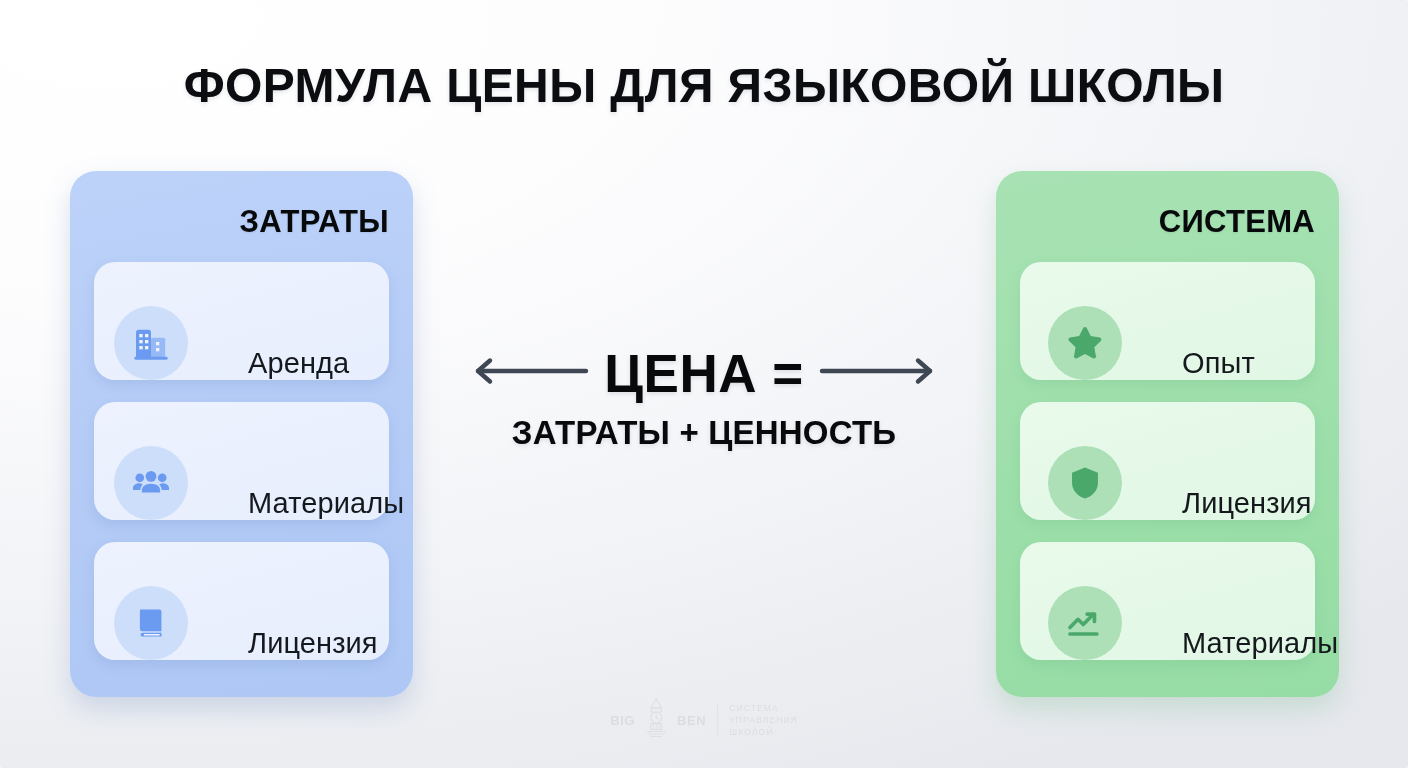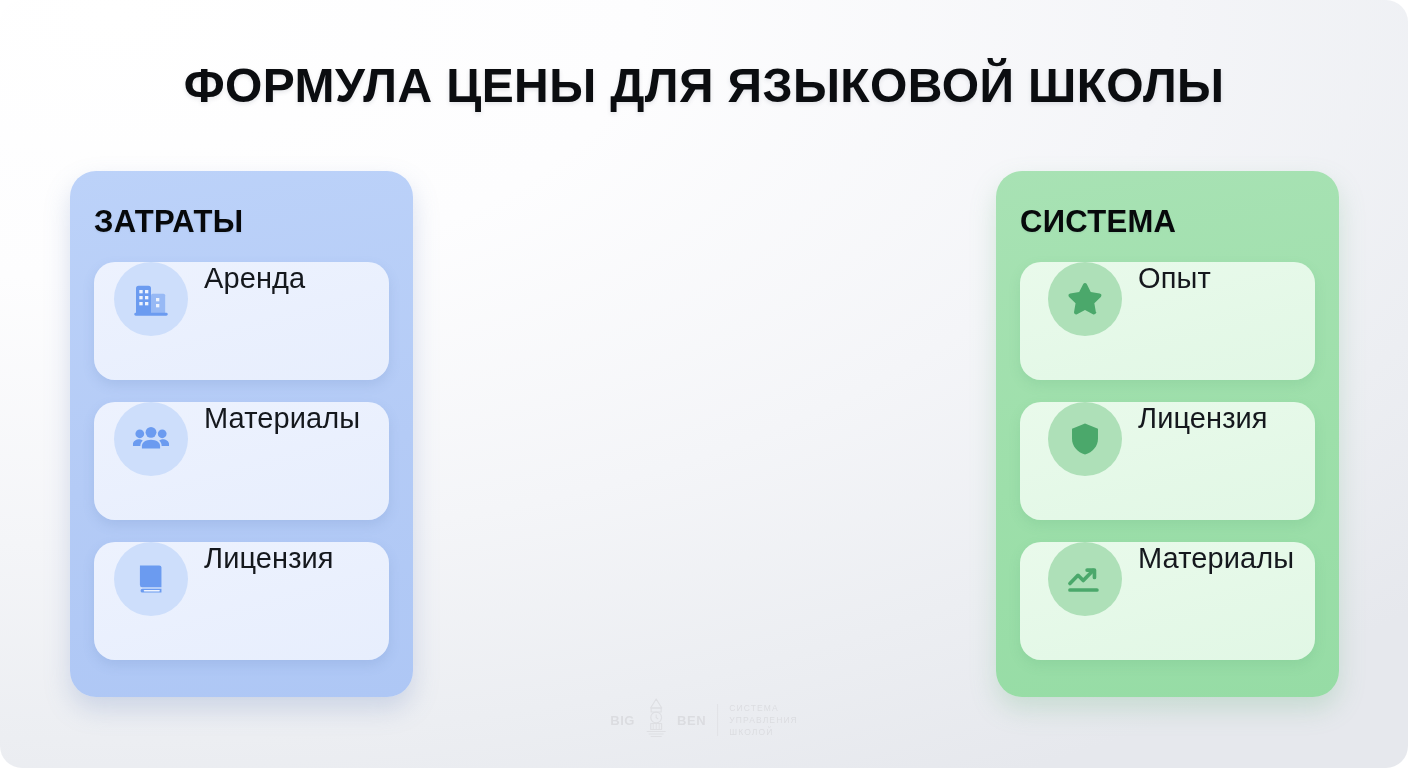--- a/index.html
+++ b/index.html
@@ -11,21 +11,21 @@
     height: 768px;
     overflow: hidden;
     font-family: "Liberation Sans", sans-serif;
     background: #ffffff;
   }
 
   .canvas {
     position: relative;
     width: 1408px;
     height: 768px;
-    border-radius: 22px;
+    border-radius: 2px;
     overflow: hidden;
     background:
       radial-gradient(125% 115% at 8% 2%, #ffffff 0%, #fdfdfe 30%, #f4f5f8 60%, #eceef2 82%, #e6e8ed 100%);
   }
 
   
   .title {
     position: absolute;
     top: 58px;
     left: 0;
@@ -54,39 +54,40 @@
     background: linear-gradient(170deg, #bcd2f9 0%, #b4cbf6 55%, #aec7f5 100%);
     box-shadow: 0 12px 26px rgba(110,135,190,0.26);
   }
   .panel-right {
     left: 996px;
     background: linear-gradient(170deg, #a8e2b4 0%, #9ddfaa 55%, #96dca5 100%);
     box-shadow: 0 12px 26px rgba(110,180,130,0.26);
   }
 
   .panel-title {
-    text-align: left;
+    text-align: right;
     font-size: 31px;
     font-weight: 800;
     color: #07090b;
     letter-spacing: 0.3px;
     margin: 19px 0 22px 0;
     text-shadow: 0 1px 2px rgba(60,80,110,0.12);
   }
 
   
   .item {
     position: relative;
     height: 118px;
     border-radius: 21px;
     display: flex;
-    align-items: flex-start;
+    align-items: flex-end;
     padding-left: 20px;
     margin-bottom: 22px;
     box-sizing: border-box;
+    gap: 44px;
   }
   .panel-left .item {
     background: linear-gradient(165deg, #edf2fe 0%, #e7eefd 100%);
     box-shadow: 0 5px 12px rgba(95,125,185,0.18);
   }
   .panel-right .item {
     background: linear-gradient(165deg, #e9faeb 0%, #e1f7e5 100%);
     box-shadow: 0 5px 12px rgba(95,170,120,0.18);
     padding-left: 28px;
   }
@@ -260,20 +261,42 @@
         <svg width="42" height="42" viewBox="0 0 24 24" fill="none" stroke="#4ba86b" stroke-width="2.1" stroke-linecap="round" stroke-linejoin="round">
           <path d="M3.4 14.6 8 9.9l3 3 5.6-5.8"></path>
           <path d="M13.2 6.9h4.2v4.2"></path>
           <path d="M3.4 18.3h15.4"></path>
         </svg>
       </div>
       <span class="item-label">Материалы</span>
     </div>
   </div>
 
+  <div class="center">
+    <div class="formula-row">
+      <span class="arrow">
+        <svg width="122" height="34" viewBox="0 0 122 34">
+          <g fill="none" stroke="#3f4654" stroke-width="4.4" stroke-linecap="round" stroke-linejoin="round">
+            <path d="M118 17H10"></path>
+            <path d="M22 6.5 10 17l12 10.5"></path>
+          </g>
+        </svg>
+      </span>
+      <span class="formula-main">ЦЕНА =</span>
+      <span class="arrow">
+        <svg width="122" height="34" viewBox="0 0 122 34">
+          <g fill="none" stroke="#3f4654" stroke-width="4.4" stroke-linecap="round" stroke-linejoin="round">
+            <path d="M4 17h108"></path>
+            <path d="M100 6.5 112 17l-12 10.5"></path>
+          </g>
+        </svg>
+      </span>
+    </div>
+    <div class="formula-sub">ЗАТРАТЫ + ЦЕННОСТЬ</div>
+  </div>
 
   <div class="footer">
     <div class="logo-mark">
       <span class="logo-word">BIG</span>
       <span>
         <svg width="34" height="42" viewBox="0 0 34 42" fill="none" stroke="#dcdde1" stroke-width="1.2" stroke-linejoin="round">
           <path d="M17 2 11.4 11h11.2L17 2Z"></path>
           <path d="M12 11h10v4H12z"></path>
           <circle cx="17" cy="20.5" r="5.4"></circle>
           <path d="M17 17.4v3.1l2.1 1.6" stroke-width="1.1"></path>

